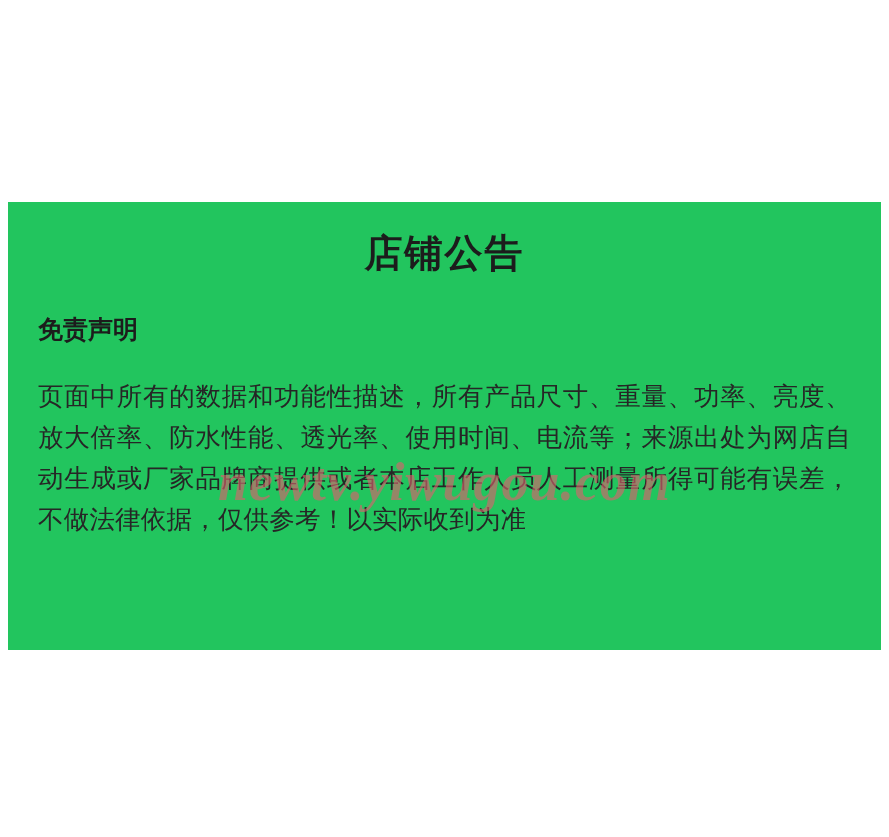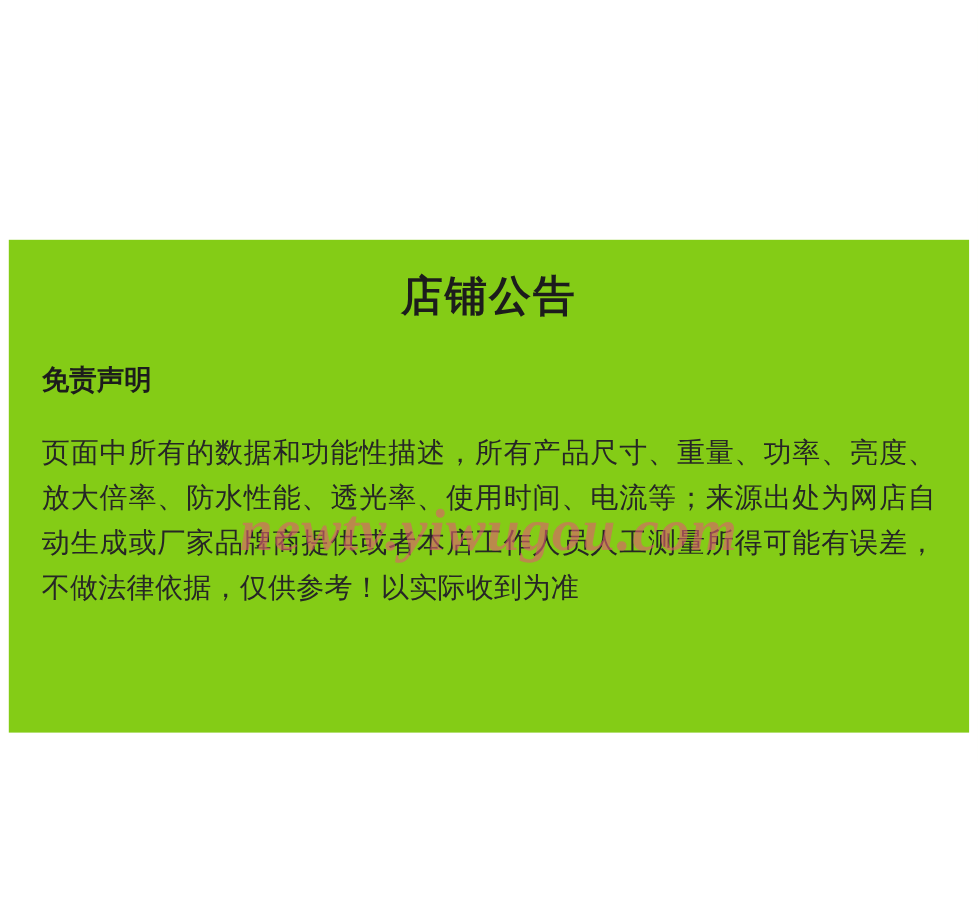--- a/index.html
+++ b/index.html
@@ -15,24 +15,24 @@
   }
   .page {
     position: relative;
     width: 889px;
     height: 837px;
     background: #ffffff;
   }
   .notice-card {
     position: absolute;
     left: 8px;
-    top: 218px;
+    top: 202px;
     width: 873px;
     height: 448px;
-    background: #84cc16;
+    background: #22c55e;
     box-sizing: border-box;
     padding: 22px 30px 0 30px;
     overflow: hidden;
   }
   .notice-title {
     text-align: center;
     font-size: 38px;
     font-weight: bold;
     color: #1c1c1c;
     letter-spacing: 2px;
@@ -50,21 +50,21 @@
   }
   .section-gap {
     height: 18px;
   }
   .disclaimer-heading {
     font-size: 25px;
     font-weight: bold;
     color: #1c1c1c;
     line-height: 40px;
     margin-bottom: 2px;
-    font-family: Liberation Sans, sans-serif;
+    font-family: Liberation Serif, serif;
   }
   .watermark {
     position: absolute;
     left: 0;
     top: 452px;
     width: 889px;
     text-align: center;
     font-size: 54px;
     line-height: 60px;
     font-family: "Liberation Serif", "DejaVu Serif", serif;

